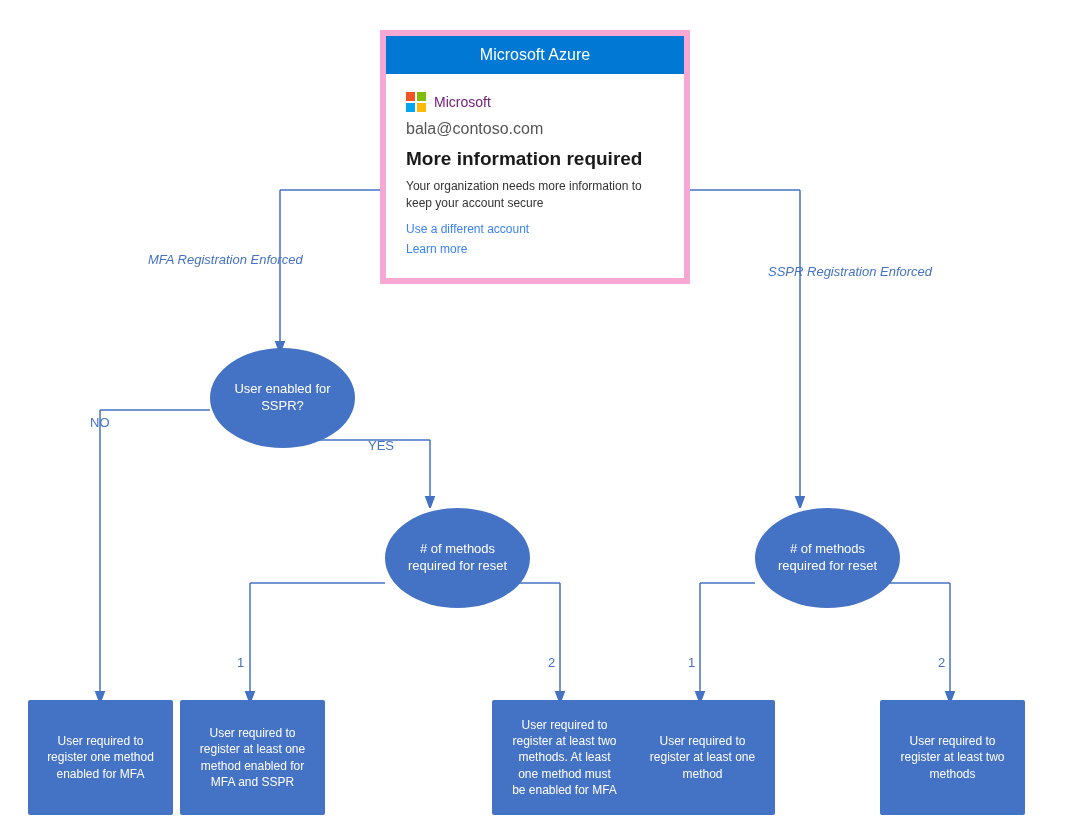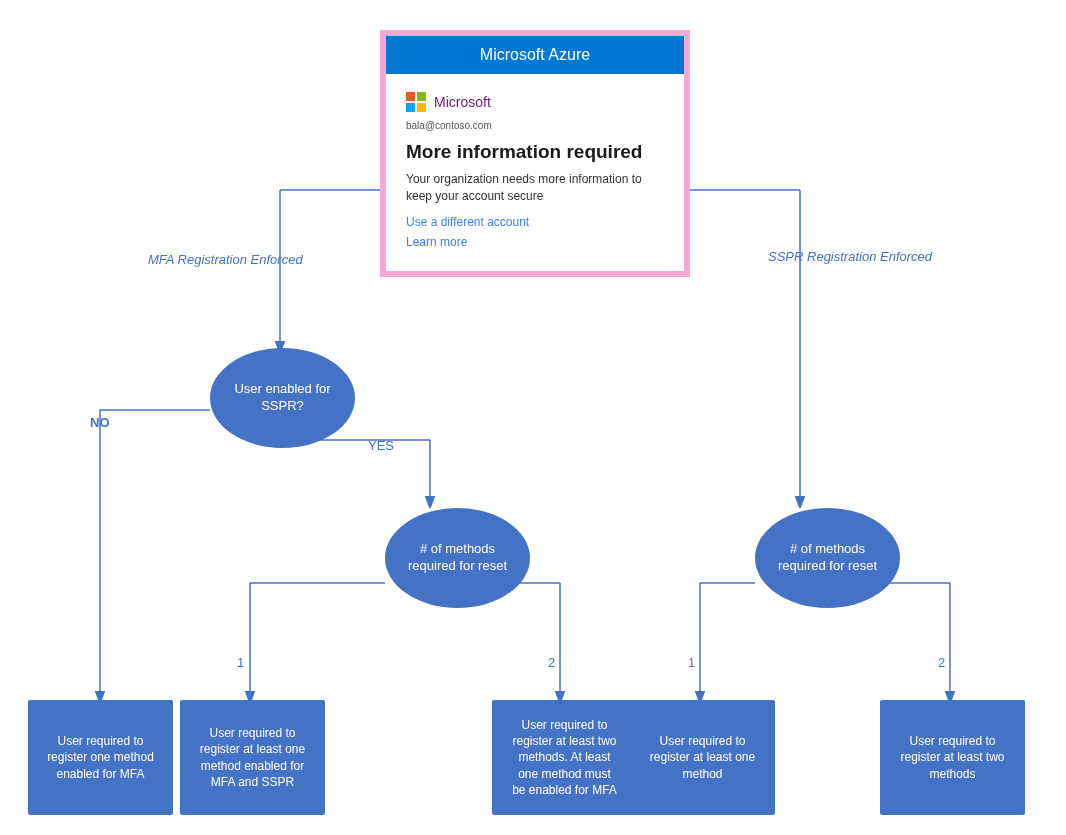--- a/index.html
+++ b/index.html
@@ -61,21 +61,21 @@
     .ms-green { background: #81bc06; }
     .ms-blue { background: #05a6f0; }
     .ms-yellow { background: #ffba08; }
 
     .ms-logo-text {
       font-size: 14px;
       color: #701a75;
     }
 
     .card-email {
-      font-size: 10px;
+      font-size: 16px;
       color: #555;
       margin-bottom: 10px;
     }
 
     .card-title {
       font-size: 19px;
       font-weight: 600;
       color: #1a1a1a;
       margin-bottom: 8px;
     }
@@ -220,28 +220,28 @@
       <div class="card-email">bala@contoso.com</div>
       <div class="card-title">More information required</div>
       <div class="card-desc">Your organization needs more information to keep your account secure</div>
       <a class="card-link">Use a different account</a>
       <a class="card-link">Learn more</a>
     </div>
   </div>
 
   <div class="label" style="left:148px; top:252px; font-style:italic; font-size:13px;">MFA Registration Enforced</div>
 
-  <div class="label" style="left:768px; top:249px; font-style:italic; font-size:13px;">SSPR Registration Enforced</div>
+  <div class="label" style="left:768px; top:264px; font-style:italic; font-size:13px;">SSPR Registration Enforced</div>
 
   <div class="ellipse" style="left:210px; top:348px; width:145px; height:100px;">
     <span style="white-space:pre-line;">User enabled for
 SSPR?</span>
   </div>
 
-  <div class="label" style="left:90px; top:415px; font-size:13px; font-weight:700;">NO</div>
+  <div class="label" style="left:90px; top:415px; font-size:13px; font-weight:400;">NO</div>
 
   <div class="label" style="left:368px; top:438px; font-size:13px; font-weight:400;">YES</div>
 
   <div class="ellipse" style="left:385px; top:508px; width:145px; height:100px;">
     <span style="white-space:pre-line;"># of methods
 required for reset</span>
   </div>
 
   <div class="ellipse" style="left:755px; top:508px; width:145px; height:100px;">
     <span style="white-space:pre-line;"># of methods

